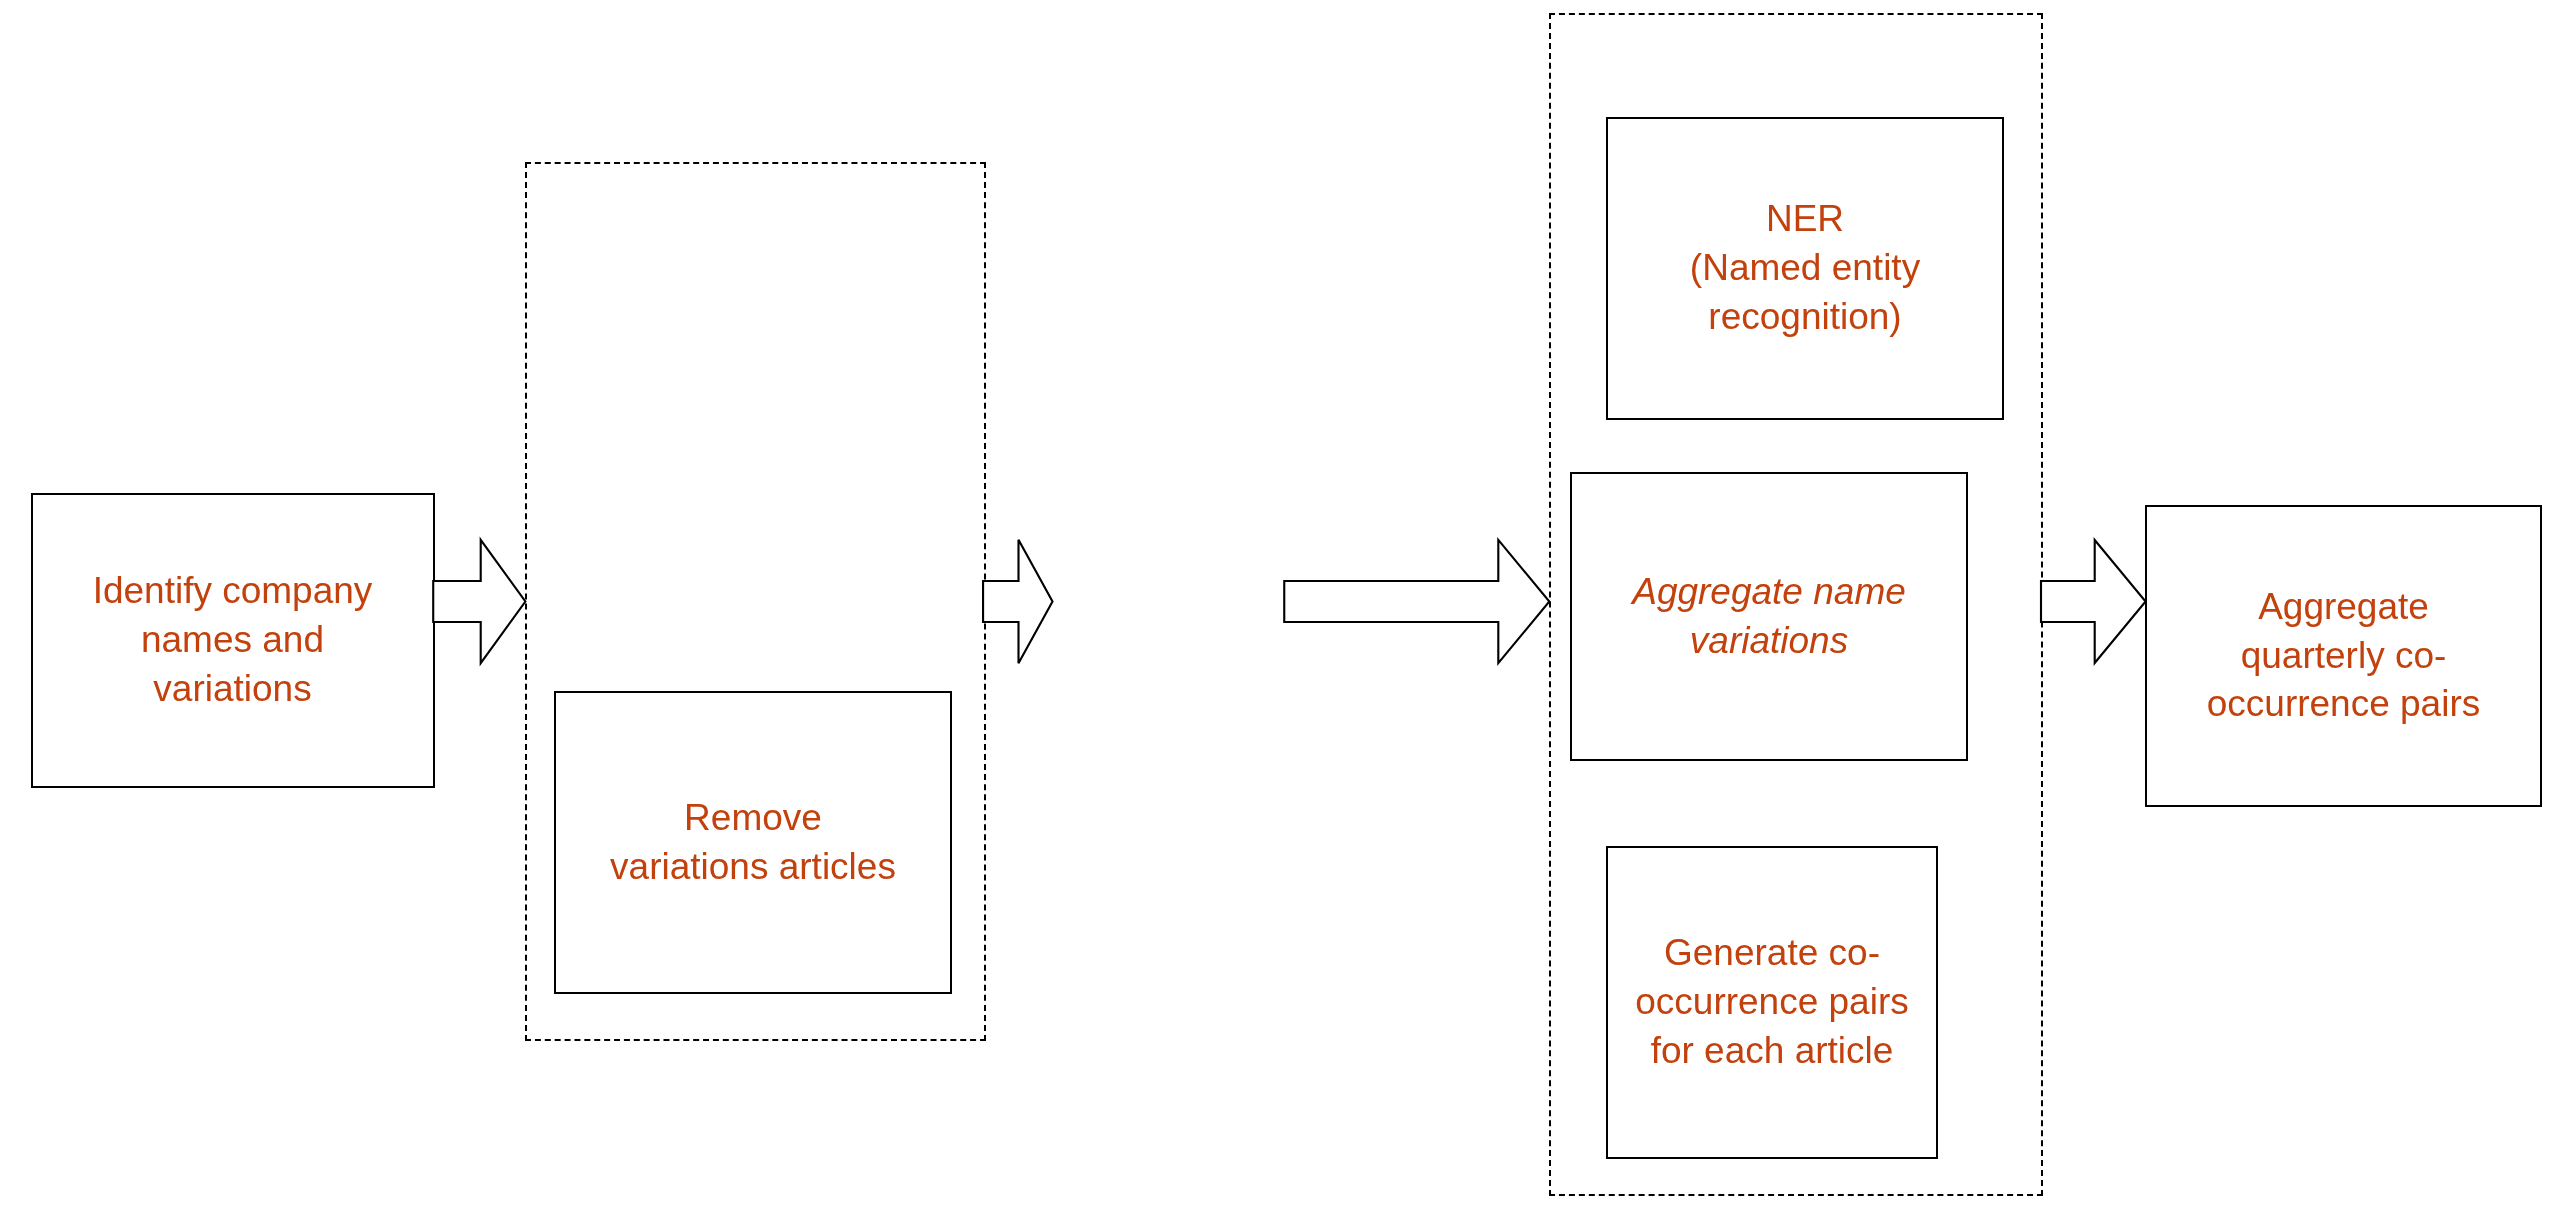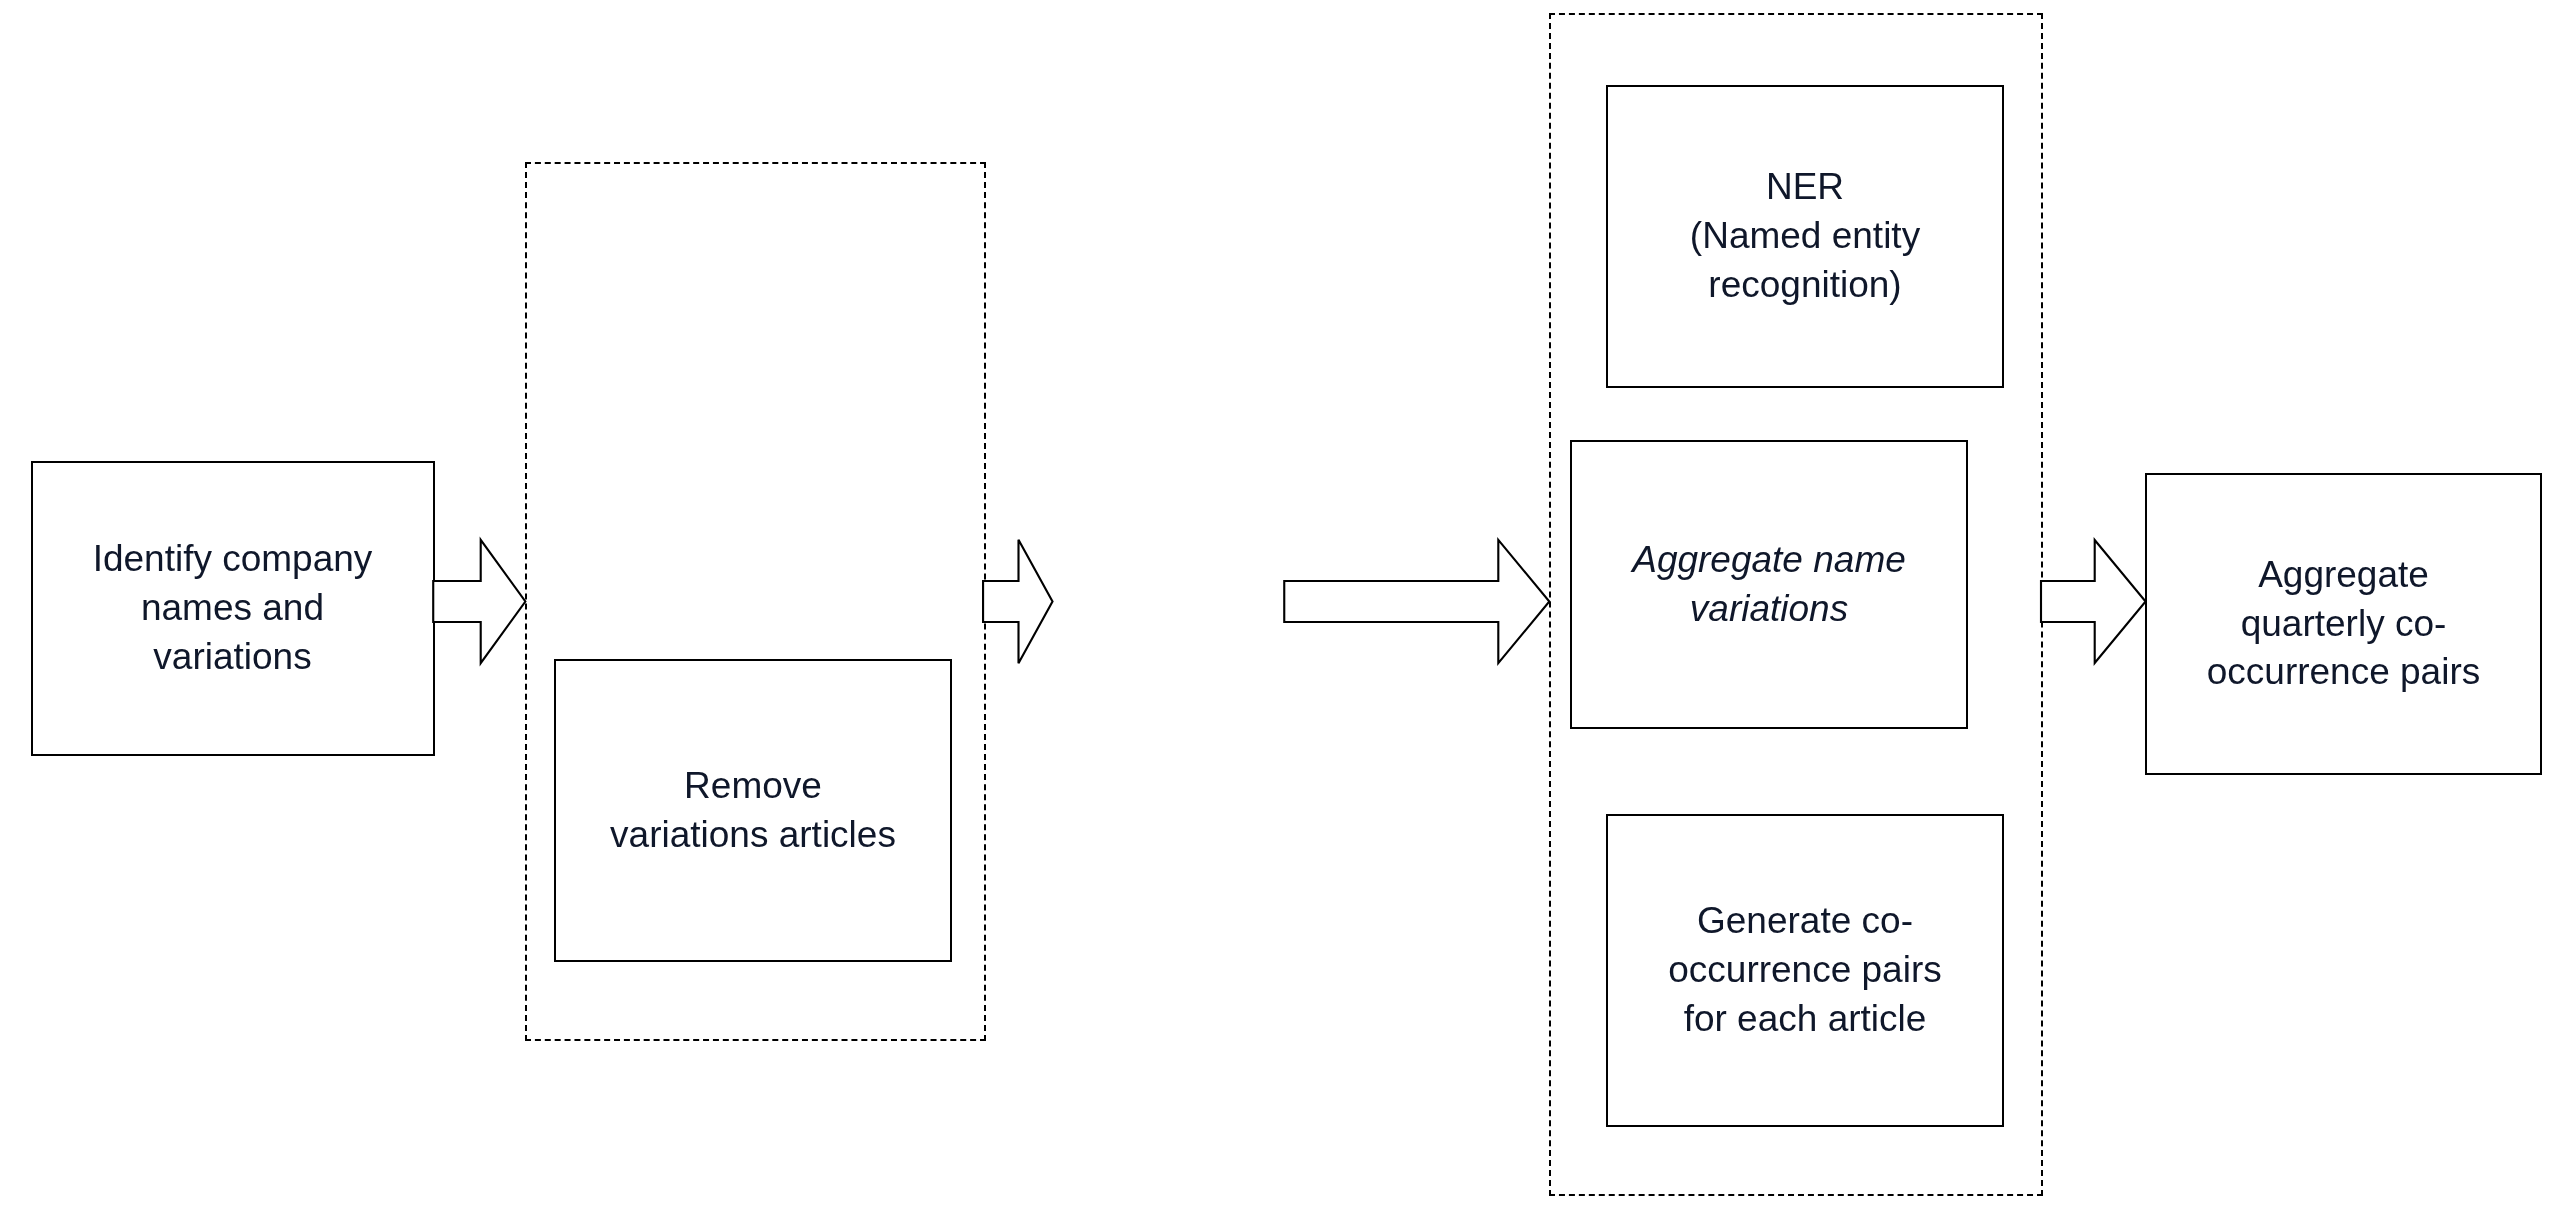--- a/index.html
+++ b/index.html
@@ -17,24 +17,25 @@
   }
   .node {
     position: absolute;
     box-sizing: border-box;
     border: 2.1px solid #000000;
     background: #ffffff;
     display: flex;
     align-items: center;
     justify-content: center;
     text-align: center;
-    color: #0f172a;
+    color: #c2410c;
     line-height: 1.32;
     font-size: 37px;
     padding: 4.3px 7px;
+    margin-top: 32px;
   }
   .node .label {
     display: block;
     width: 100%;
     white-space: pre-line;
   }
   .group-dashed {
     position: absolute;
     box-sizing: border-box;
     border: 2.8px dashed #000000;
@@ -92,21 +93,21 @@
     <span class="label">NER
 (Named entity
 recognition)</span>
   </div>
 
   <div class="node" style="left:1570px; top:440px; width:398px; height:289px;font-style:italic;">
     <span class="label">Aggregate name
 variations</span>
   </div>
 
-  <div class="node" style="left:1606px; top:814px; width:398px; height:313px;">
+  <div class="node" style="left:1606px; top:814px; width:332px; height:313px;">
     <span class="label">Generate co-
 occurrence pairs
 for each article</span>
   </div>
 
   <div class="arrow" style="left:2041px; top:537px; width:106px; height:129px;">
     <svg width="106" height="129" viewBox="0 0 150 182">
       <polygon points="0,62 76,62 76,4 148,91 76,178 76,120 0,120" fill="#ffffff" stroke="#000000" stroke-width="3"></polygon>
     </svg>
   </div>

